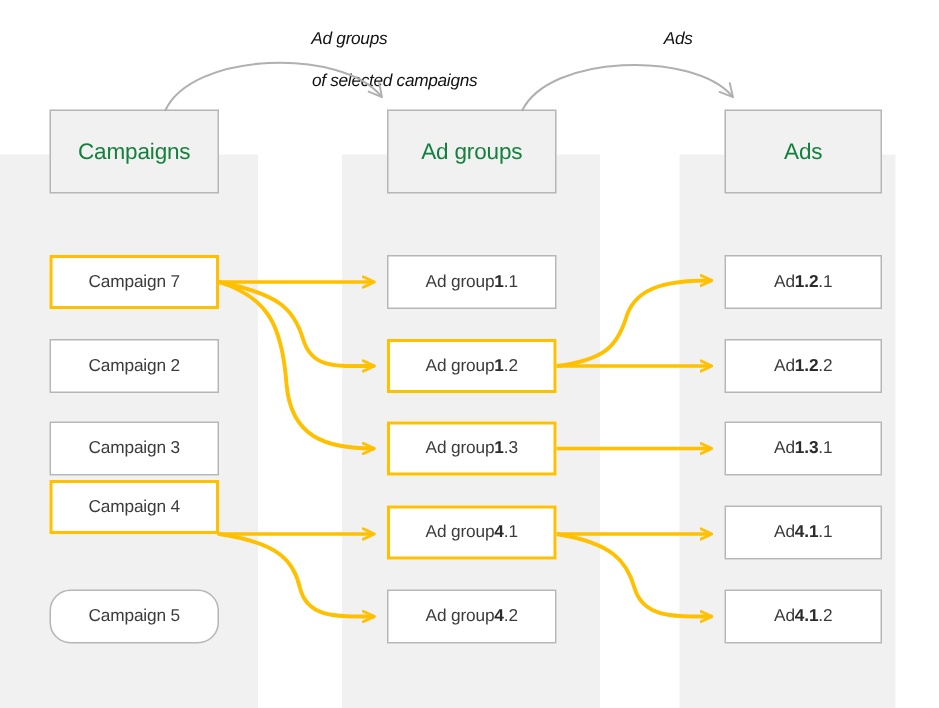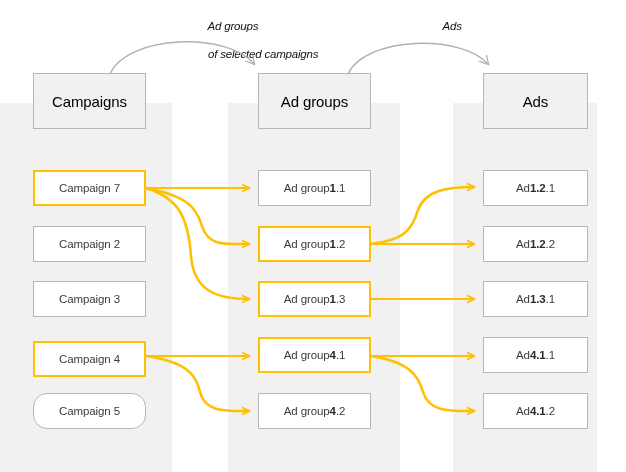--- a/index.html
+++ b/index.html
@@ -24,21 +24,21 @@
     display:flex;align-items:center;justify-content:center;
     font-size:11.5px;
     color:#3b3b3b;
     letter-spacing:-0.1px;
     white-space:nowrap;
   }
   .header-box{
     background:#f1f1f1;
     border:1.5px solid #b6b6b6;
     font-size:15px;
-    color:#000000;
+    color:#15803d;
   }
   .node{
     background:#ffffff;
     border:1.5px solid #b6b6b6;
   }
   .node.sel{
     border:2.5px solid #ffc000;
   }
   .node b{font-weight:bold;color:#2b2b2b;}
 
@@ -129,21 +129,21 @@
 
   <div class="box node sel" style="left:33px;top:170px;width:113px;height:36px;">
       <span>Campaign 7</span>
     </div>
   <div class="box node" style="left:33px;top:226px;width:113px;height:36px;">
       <span>Campaign 2</span>
     </div>
   <div class="box node" style="left:33px;top:281px;width:113px;height:36px;">
       <span>Campaign 3</span>
     </div>
-  <div class="box node sel" style="left:33px;top:341px;width:113px;height:36px;">
+  <div class="box node sel" style="left:33px;top:320px;width:113px;height:36px;">
       <span>Campaign 4</span>
     </div>
   <div class="box node" style="left:33px;top:393px;width:113px;height:36px;border-radius:14px;">
       <span>Campaign 5</span>
     </div>
 
   <div class="box node" style="left:258px;top:170px;width:113px;height:36px;">
       <span>Ad group </span>
       <b>1</b>
       <span>.1</span>

